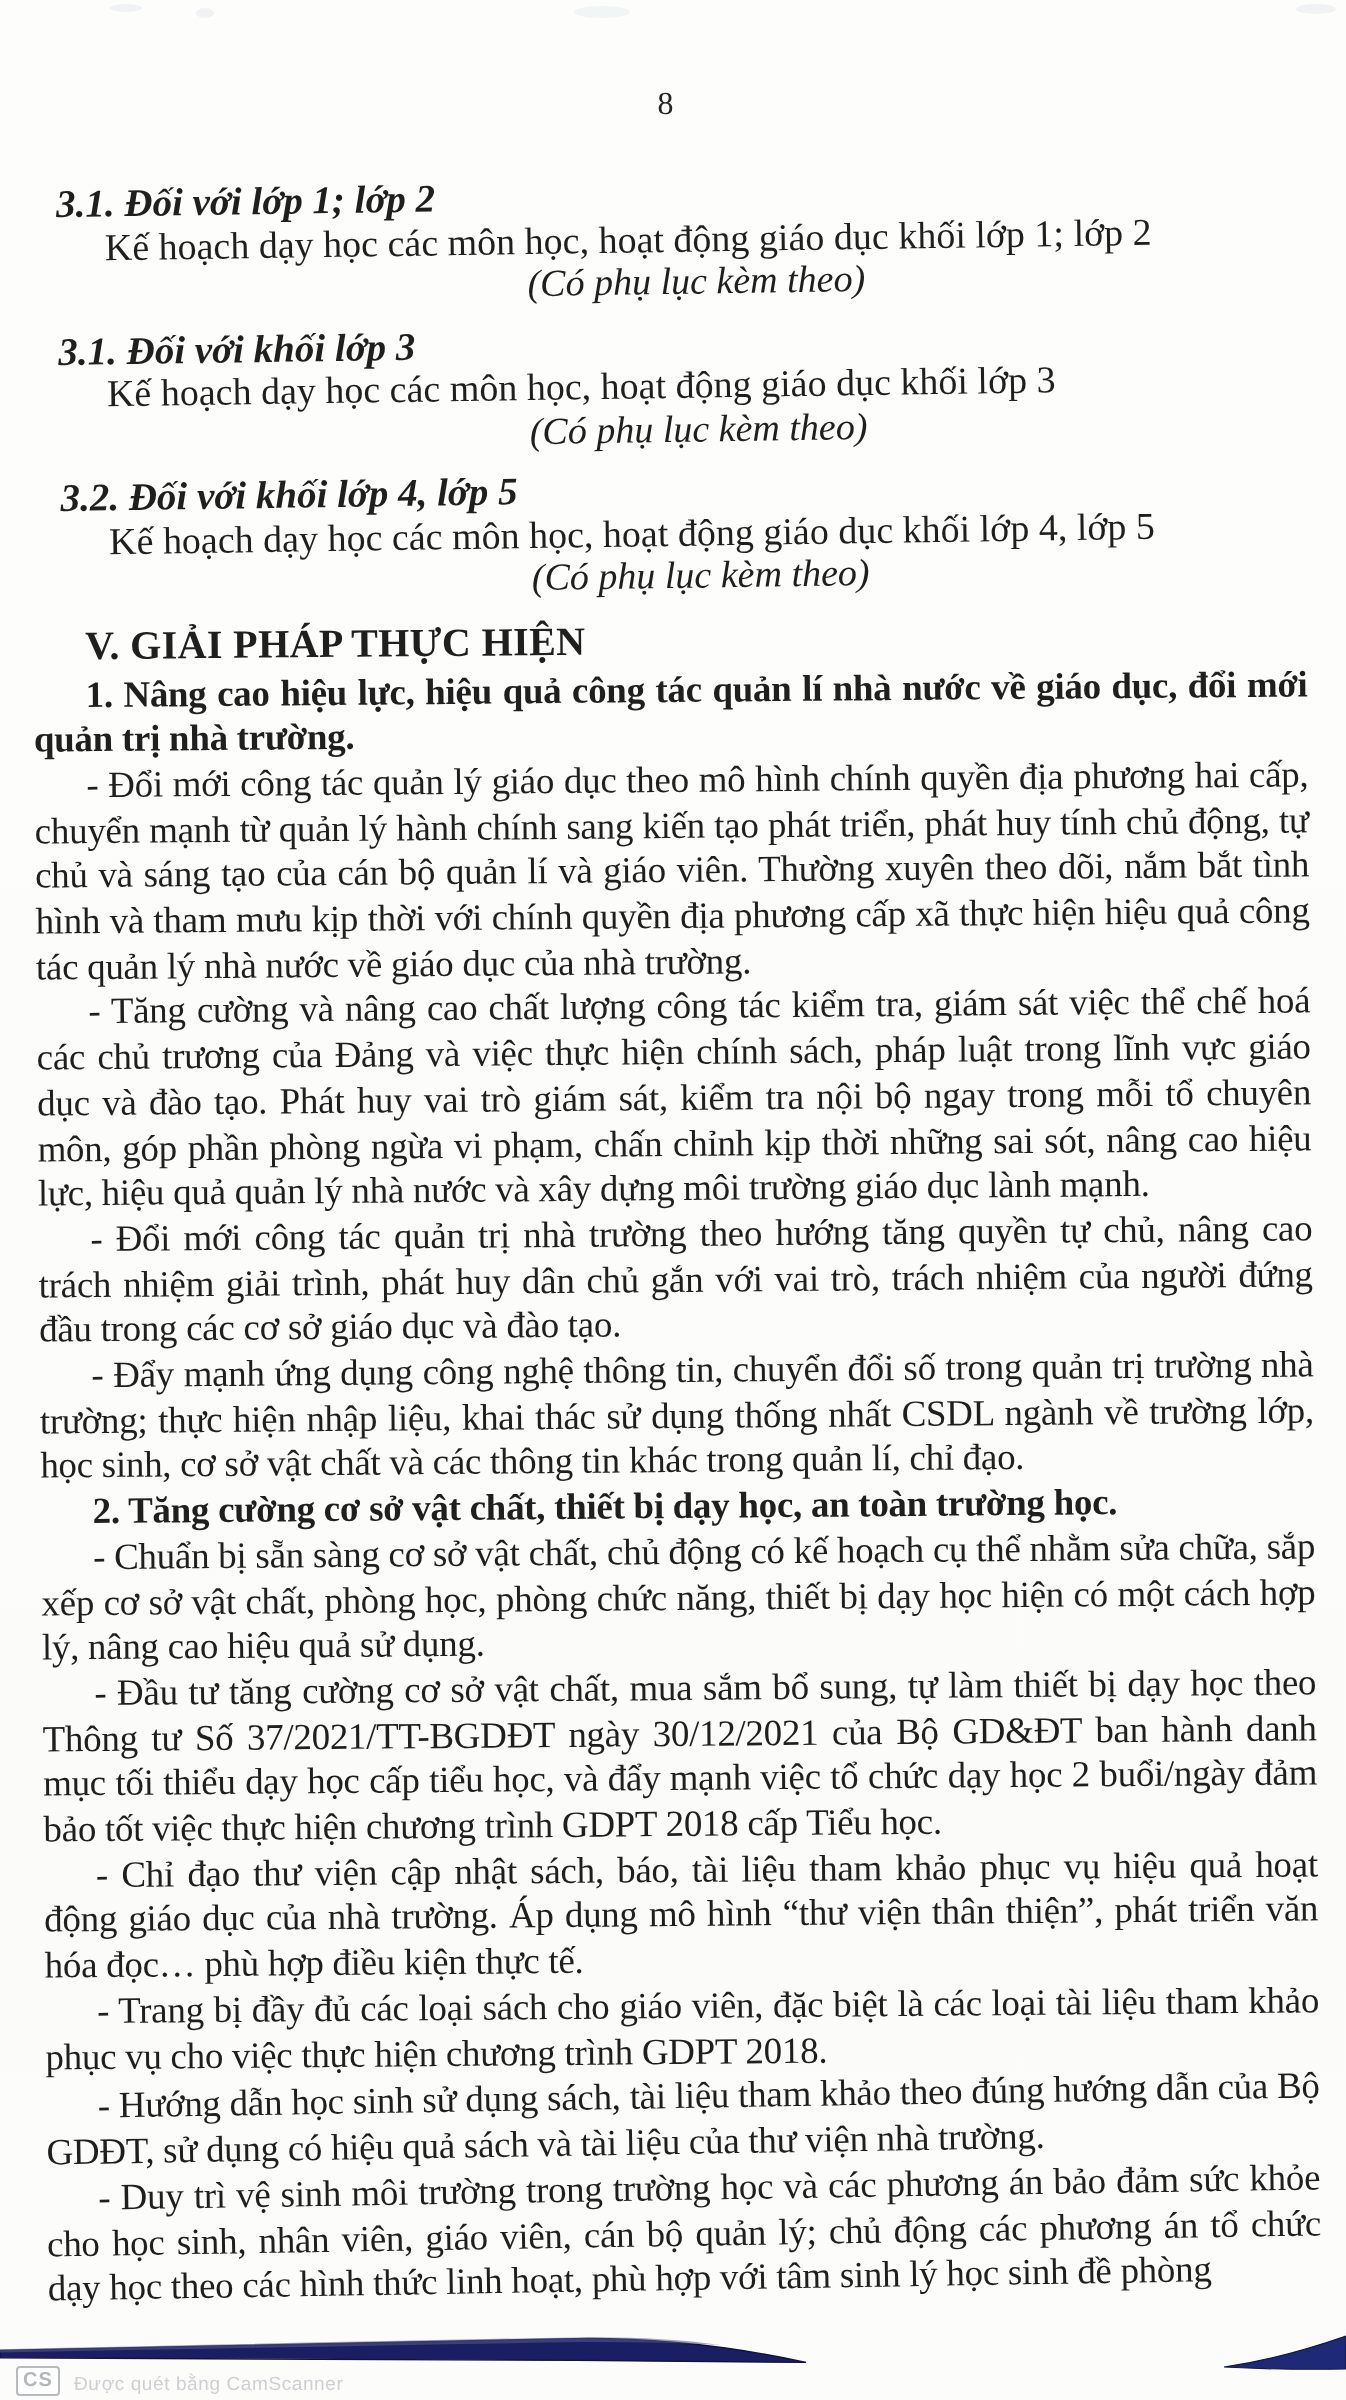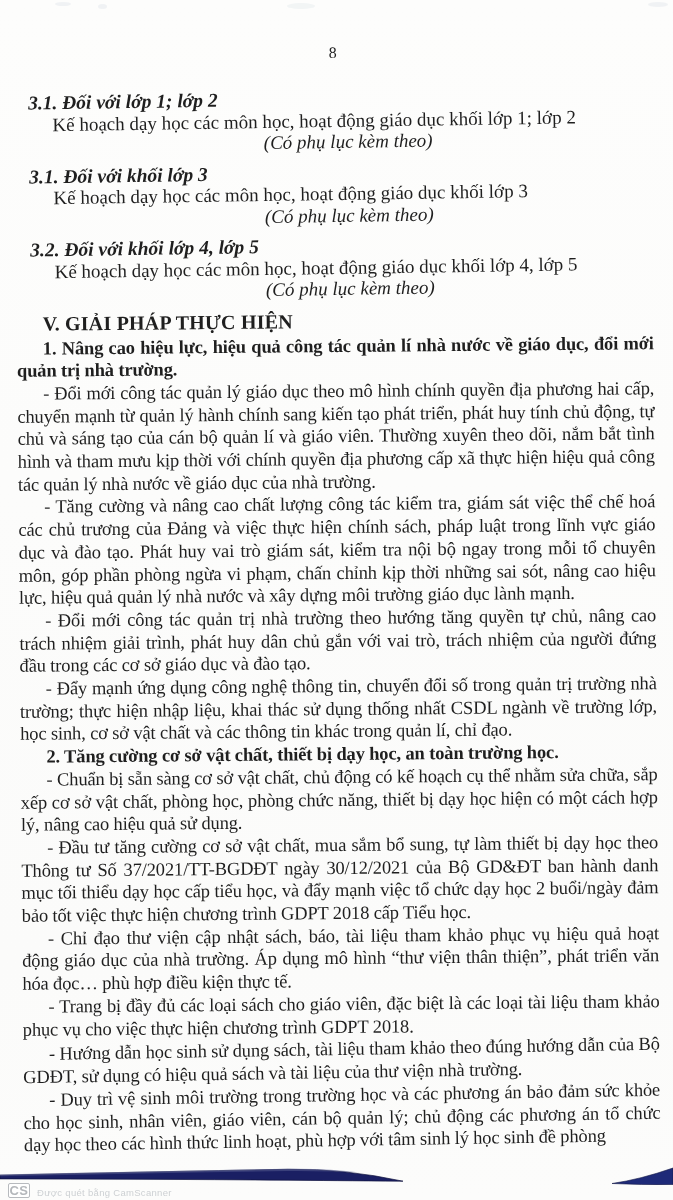--- a/index.html
+++ b/index.html
@@ -49,21 +49,21 @@
   .sm1{left:55px;top:2px;width:16px;height:4px;}
   .sm2{left:98px;top:4px;width:9px;height:5px;}
   .sm3{left:287px;top:3px;width:28px;height:6px;opacity:.75;}
   .sm4{left:648px;top:2px;width:20px;height:5px;}
   
   .scan-band{position:absolute;left:0;top:1140px;width:673px;height:60px;pointer-events:none;}
   .cs-badge{
     position:absolute;left:8px;top:1183px;
     width:20px;height:13px;border:1.5px solid #b7babe;border-radius:2px;
     font-family:"Liberation Sans","DejaVu Sans",sans-serif;
-    font-size:13px;font-weight:bold;color:#b4b7bb;
+    font-size:10px;font-weight:bold;color:#b4b7bb;
     display:flex;align-items:center;justify-content:center;letter-spacing:.5px;
     background:#ffffff;
   }
   .cs-note{
     position:absolute;left:37px;top:1187px;
     font-family:"Liberation Sans","DejaVu Sans",sans-serif;
     font-size:9.5px;color:#cdd0d3;letter-spacing:.3px;text-align:right;
   }
 </style>
 </head>

